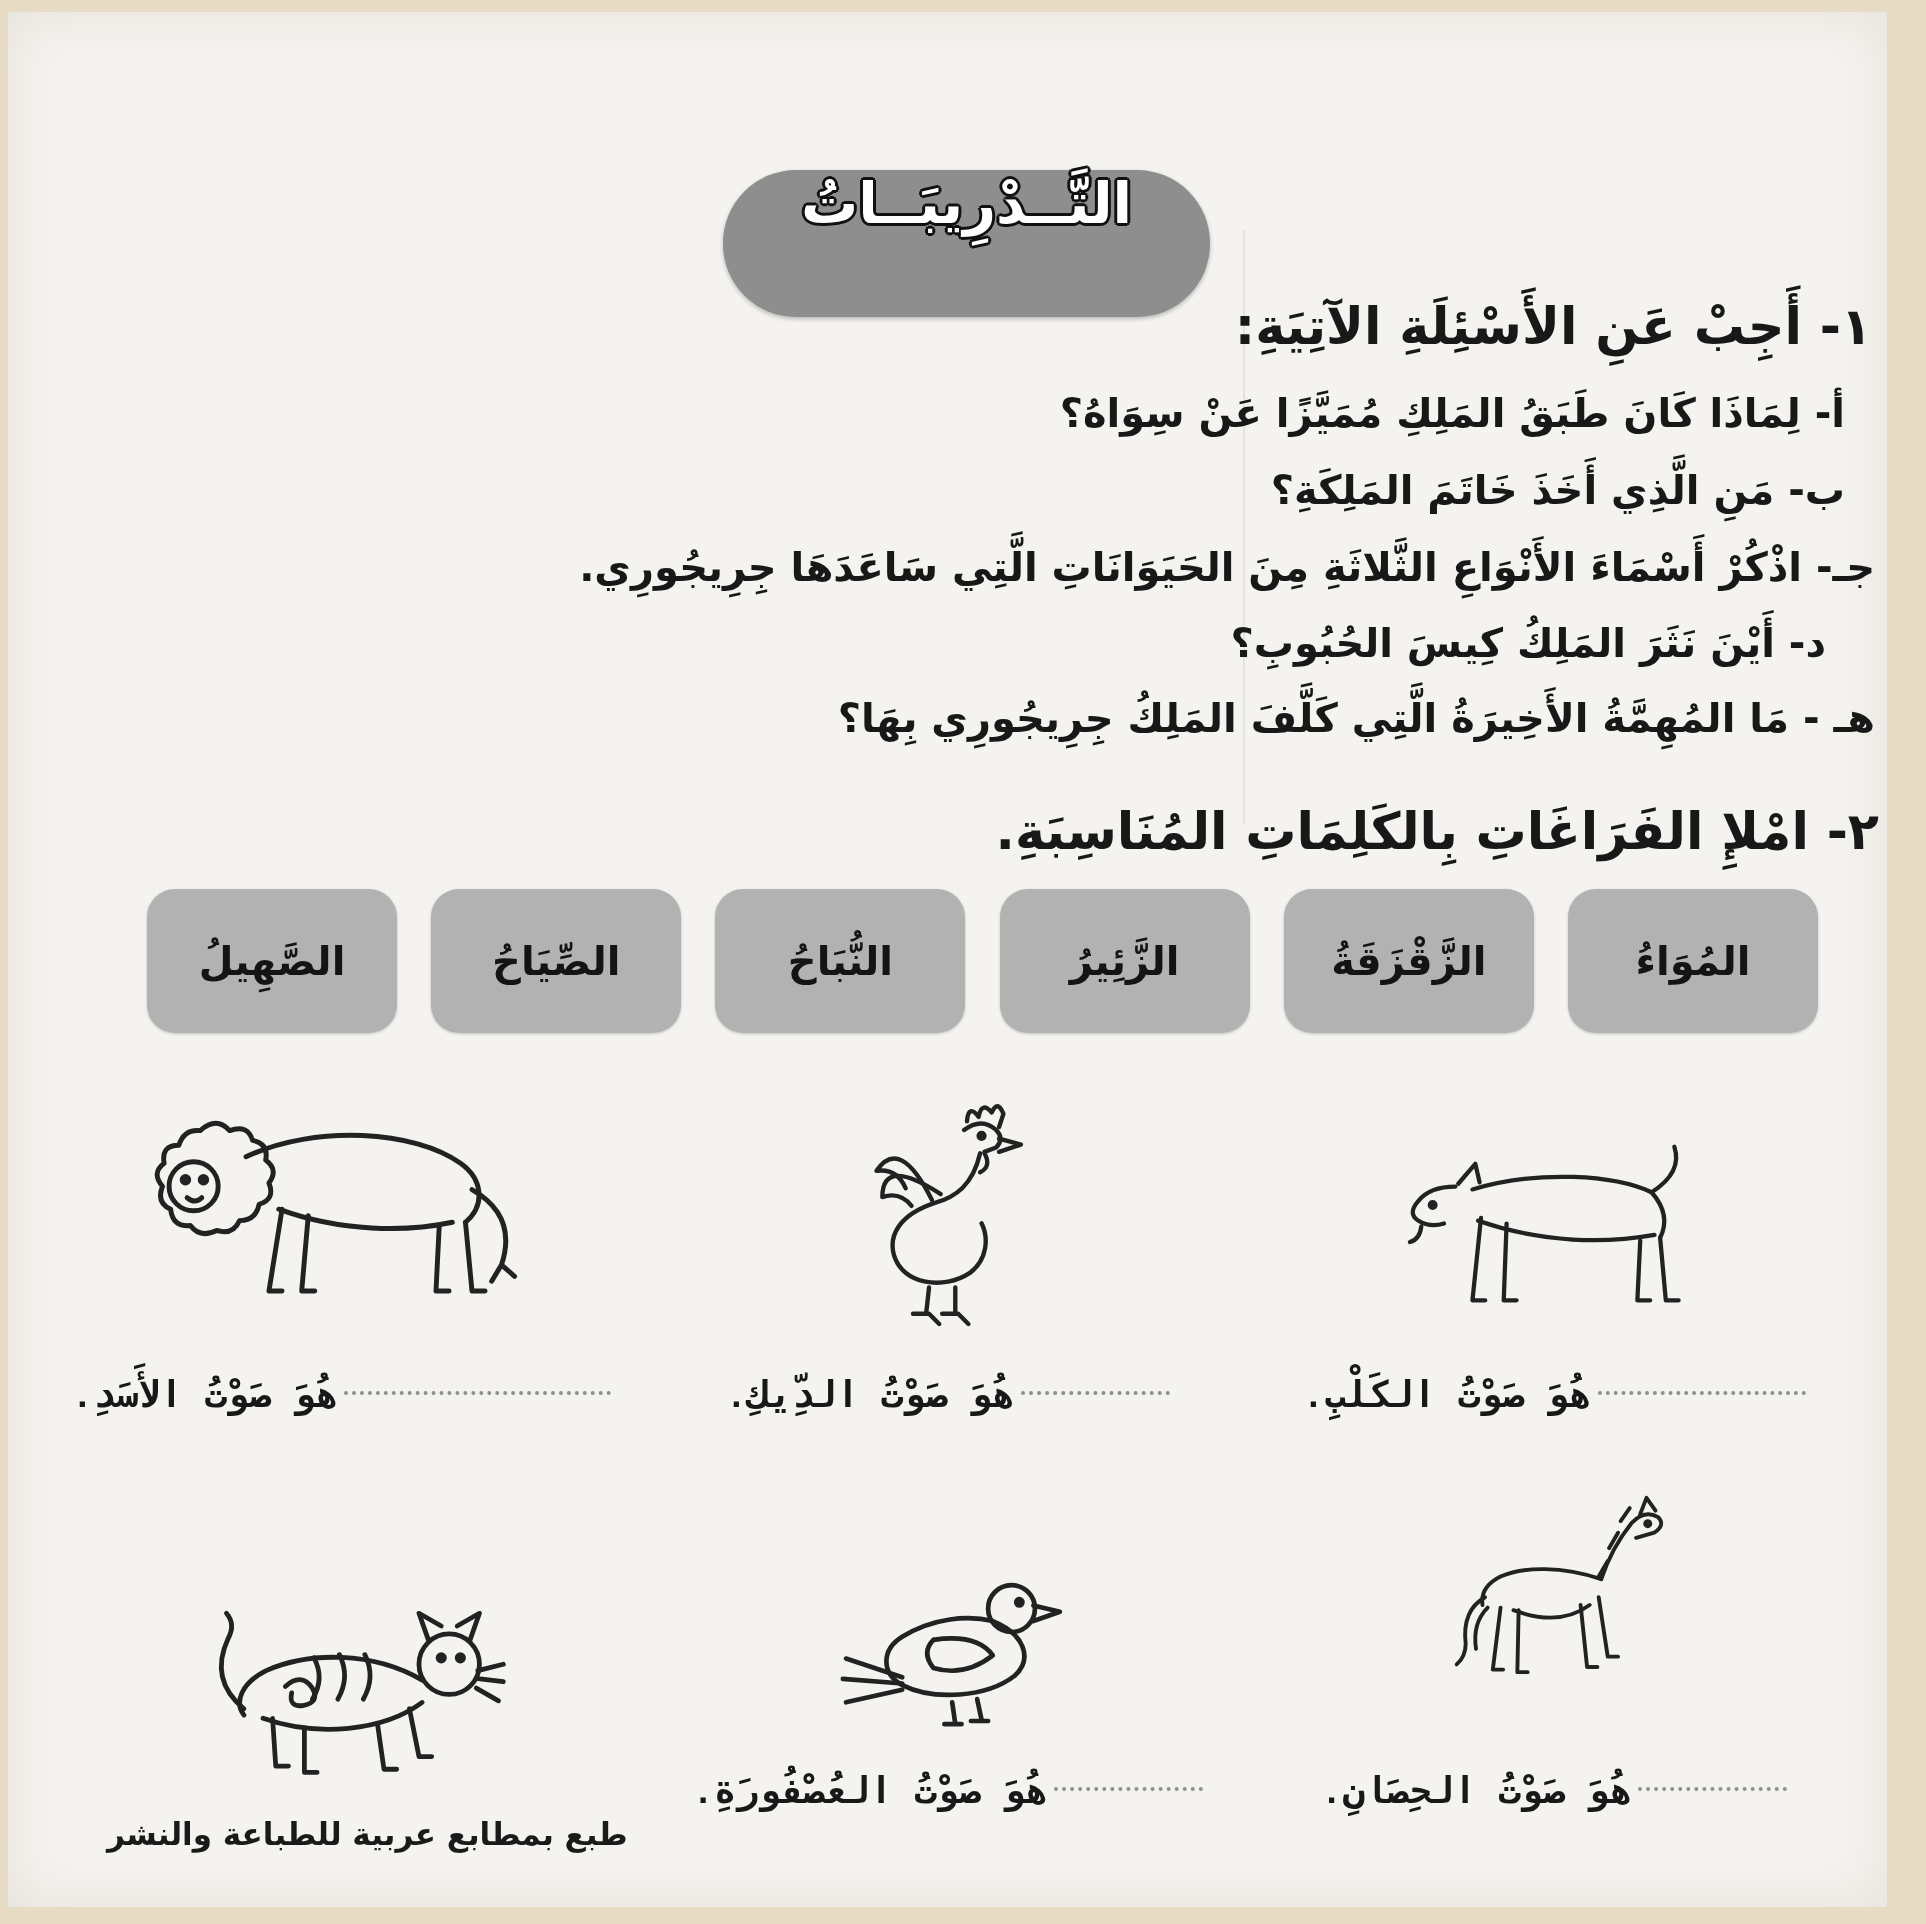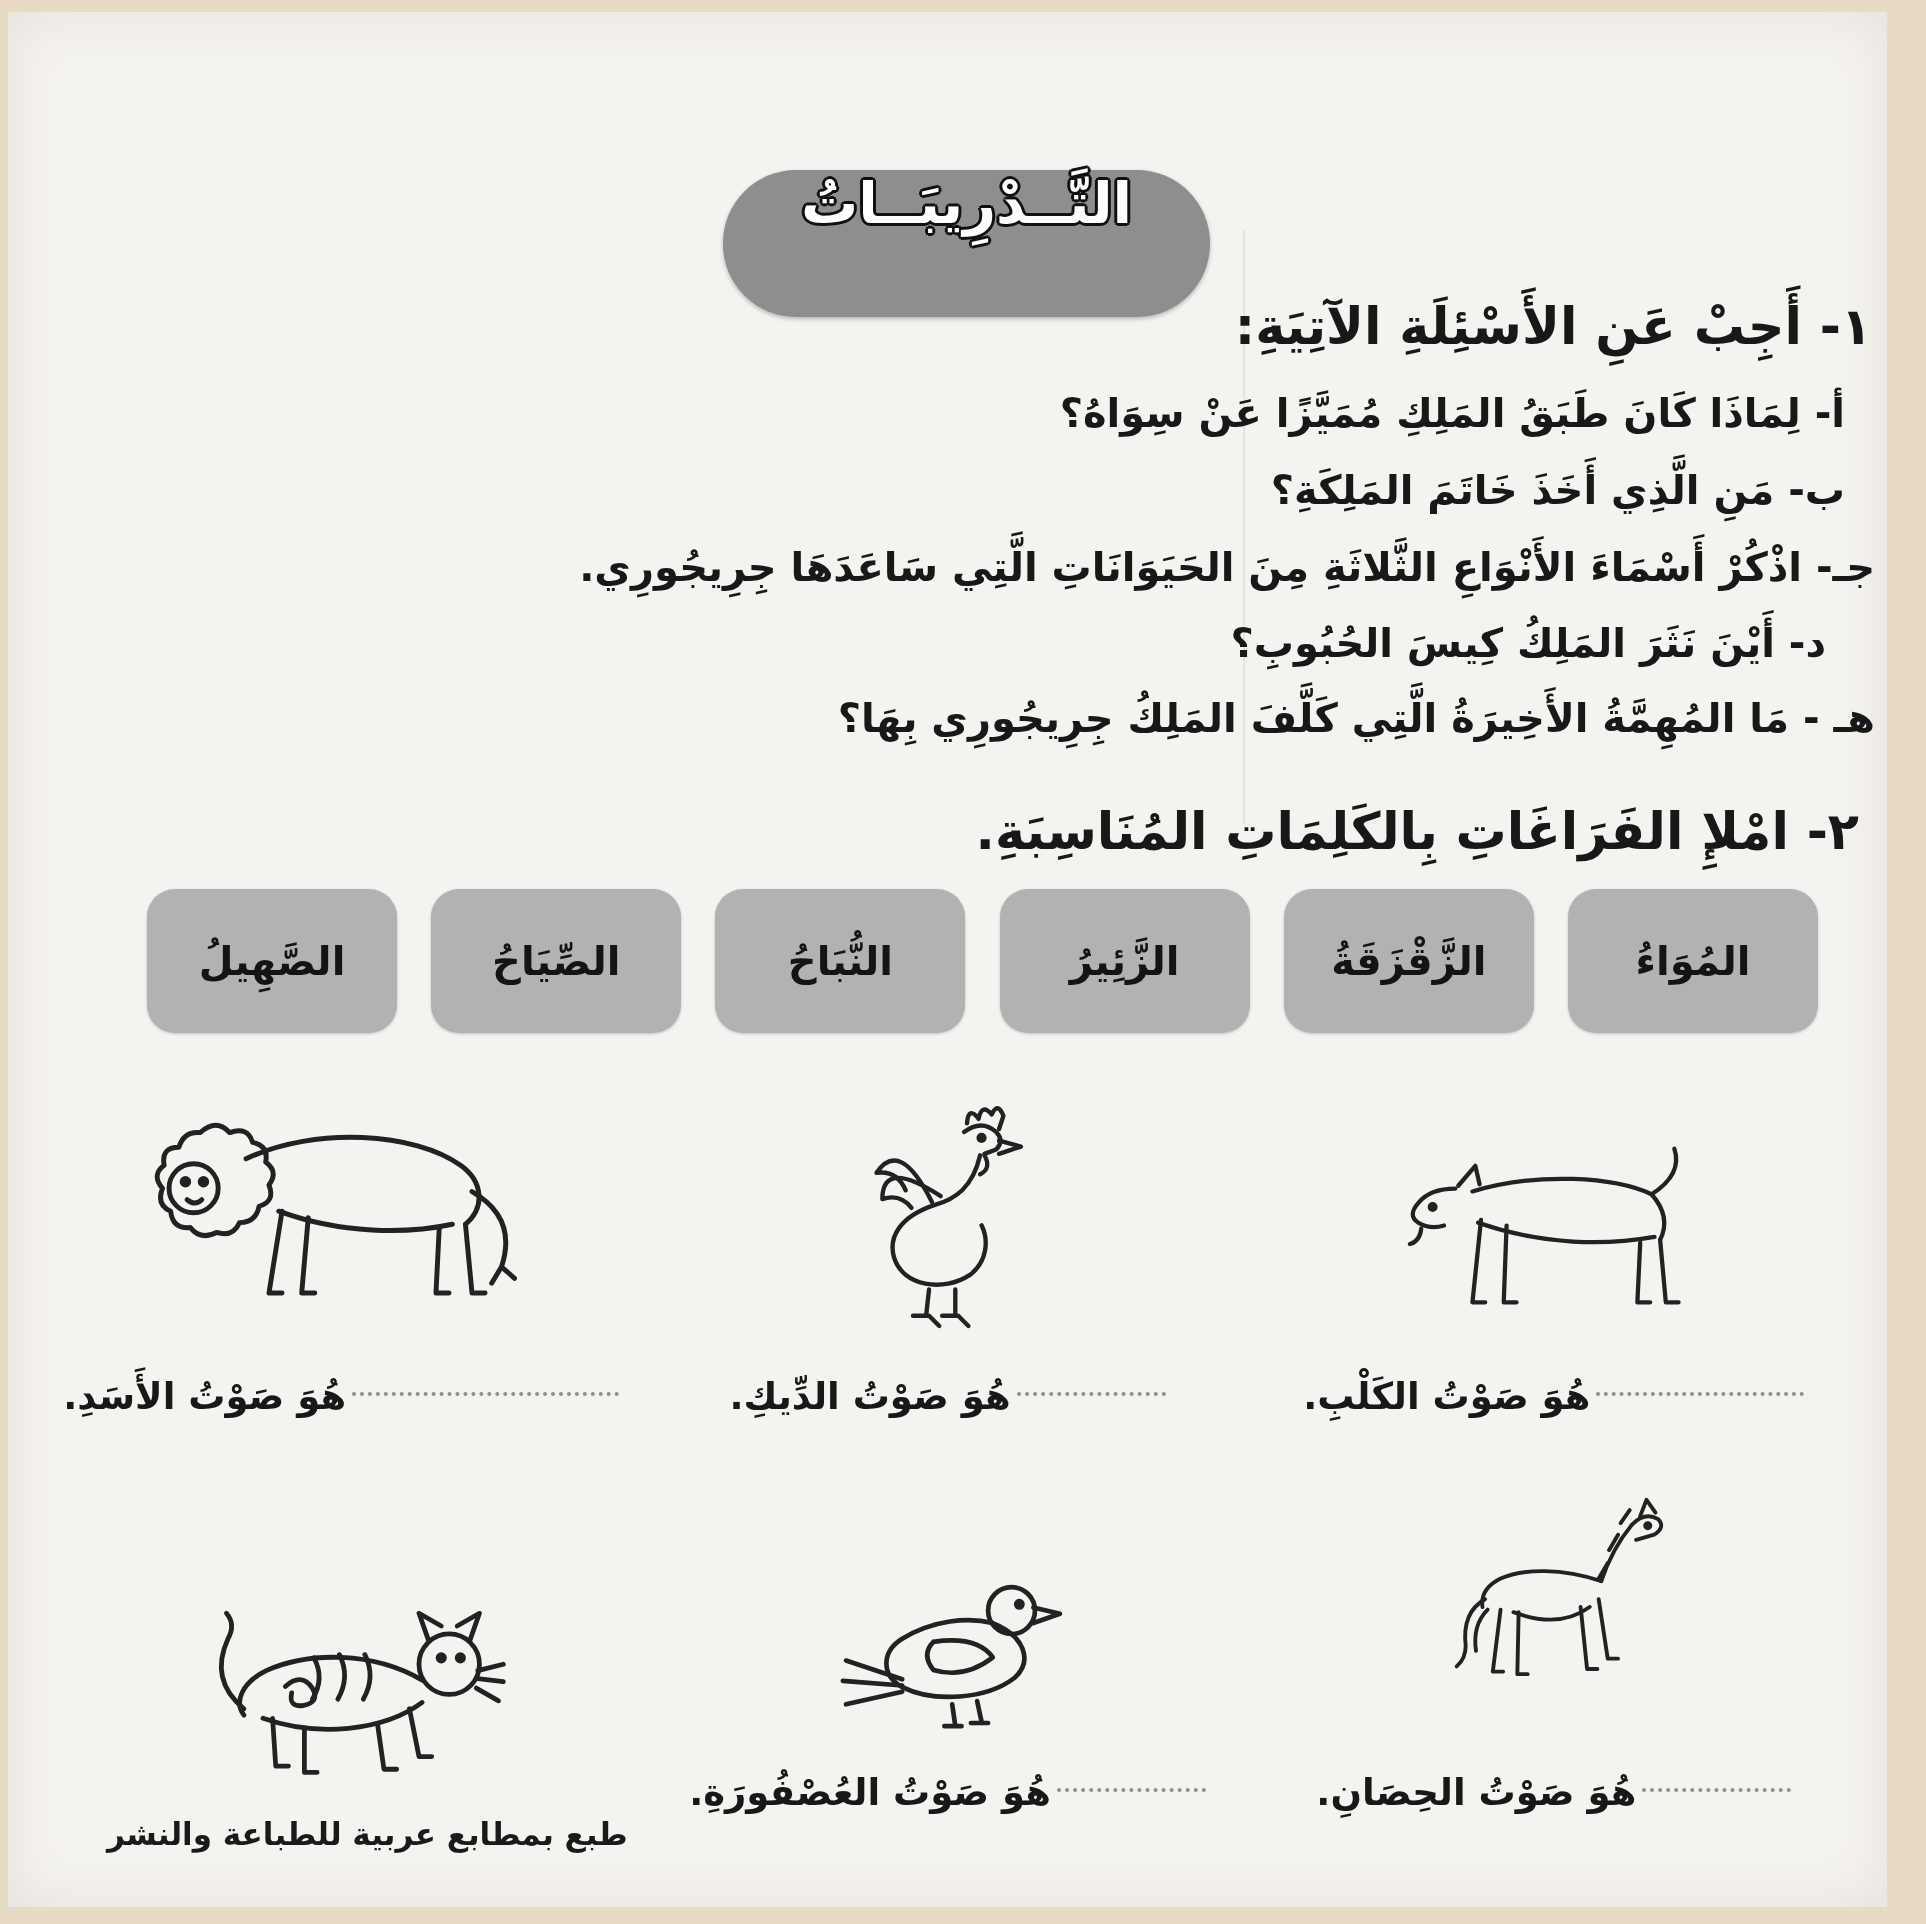--- a/index.html
+++ b/index.html
@@ -56,21 +56,21 @@
     direction:rtl;display:grid;grid-template-columns:1fr 1fr 1fr;
   }
   .row1{top:1030px;height:376px;}
   .row2{top:1406px;height:396px;}
   .cell{display:flex;flex-direction:column;align-items:center;justify-content:flex-end;}
   .pic{display:flex;align-items:flex-end;justify-content:center;}
   svg.animal{stroke:#222;fill:none;stroke-width:3;stroke-linecap:round;stroke-linejoin:round;}
   .caption{
     direction:rtl;margin-top:23px;white-space:nowrap;
     font-size:37px;font-weight:bold;color:#181818;
-    display:flex;align-items:center;gap:6px;
+    display:flex;align-items:center;gap:6px;font-family:Liberation Mono, monospace;
   }
   .dots{
     display:inline-block;height:4px;border-bottom:4px dotted #8f8f8f;
     width:208px;margin-bottom:10px;
   }
   .dots.long{width:267px;}
   .dots.short{width:149px;}
   
   .footer{
     position:absolute;left:99px;top:1804px;
@@ -106,21 +106,21 @@
   </div>
   <div class="qline" style="top:608px;right:61px;">
     <span>د-</span>
     <span>أَيْنَ نَثَرَ المَلِكُ كِيسَ الحُبُوبِ؟</span>
   </div>
   <div class="qline" style="top:683px;right:12px;">
     <span>هـ -</span>
     <span>مَا المُهِمَّةُ الأَخِيرَةُ الَّتِي كَلَّفَ المَلِكُ جِرِيجُورِي بِهَا؟</span>
   </div>
 
-  <div class="qline qhead" style="top:790px;right:28px;margin-left:32px;">
+  <div class="qline qhead" style="top:790px;right:8px;margin-left:32px;">
     <span>٢- امْلإِ الفَرَاغَاتِ بِالكَلِمَاتِ المُنَاسِبَةِ.</span>
   </div>
 
   <div class="bank">
     <div class="chip">
         <span>المُوَاءُ</span>
       </div>
     <div class="chip">
         <span>الزَّقْزَقَةُ</span>
       </div>

